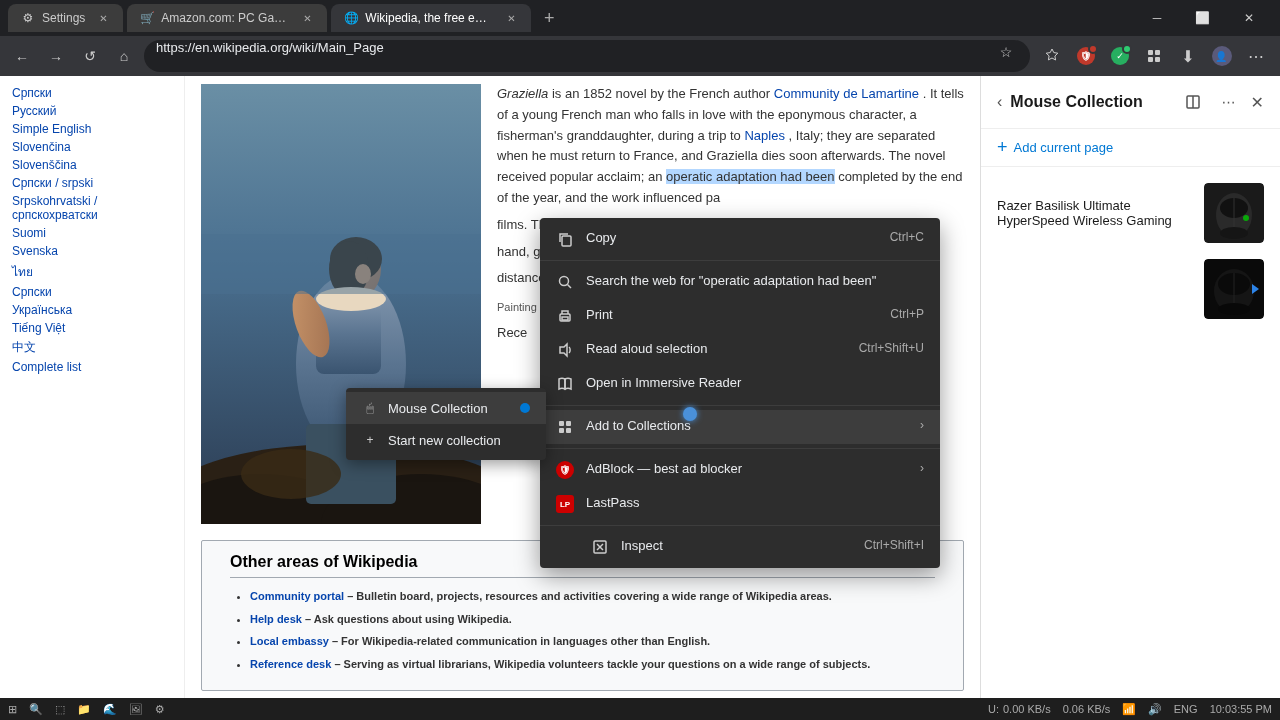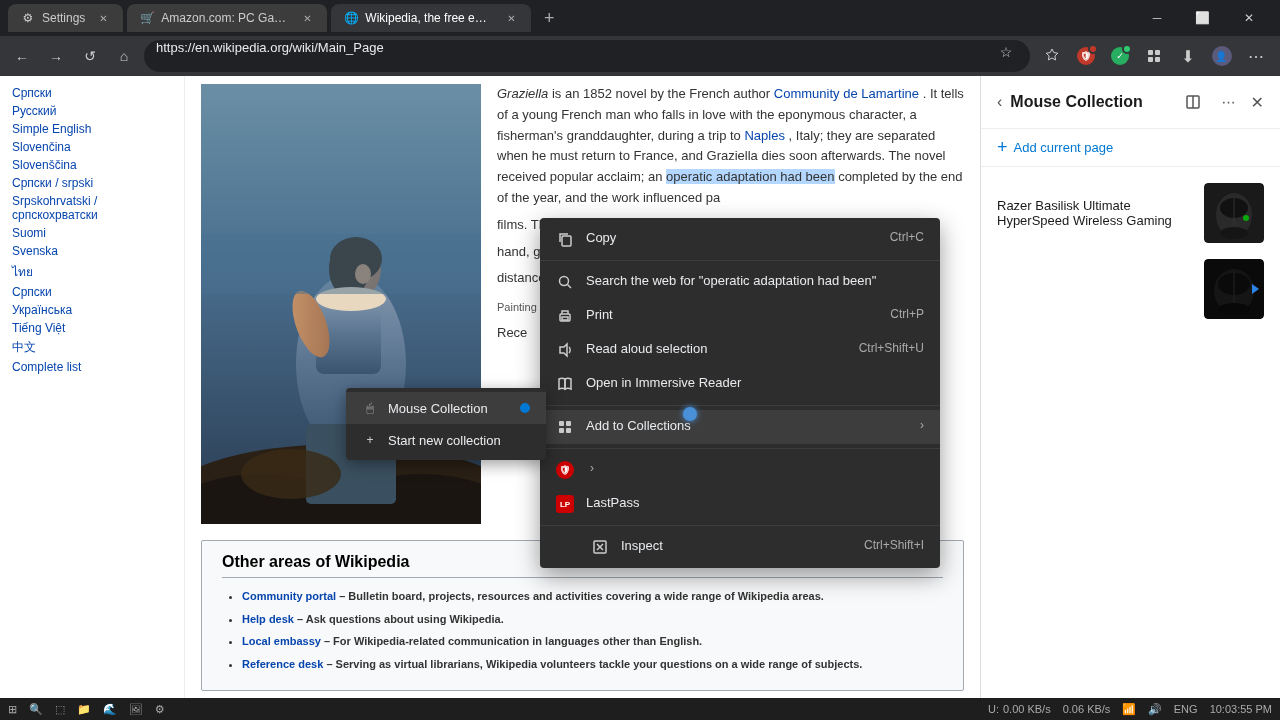--- a/index.html
+++ b/index.html
@@ -48,21 +48,21 @@
     .article-area { display: flex; gap: 16px; margin-bottom: 16px; }
 
     .article-text { flex: 1; font-size: 13px; line-height: 1.6; color: #333; }
     .article-text a { color: #0645ad; text-decoration: none; }
     .italic { font-style: italic; }
     .painting-credit { font-size: 11px; color: #555; margin-top: 4px; }
     .painting-credit a { color: #0645ad; font-size: 11px; }
     .rec-line { font-size: 13px; color: #333; margin-top: 8px; }
 
     
-    .other-areas { background: #f8f9fa; border: 1px solid #a2a9b1; padding: 12px 20px; border-radius: 2px; }
+    .other-areas { background: #f8f9fa; border: 1px solid #a2a9b1; padding: 12px 28px; border-radius: 2px; }
     .other-areas h3 { font-size: 16px; font-weight: bold; color: #000; margin-bottom: 10px; border-bottom: 1px solid #a2a9b1; padding-bottom: 6px; }
     .other-areas ul { list-style: disc; padding-left: 20px; }
     .other-areas li { margin-bottom: 6px; font-size: 11px; color: #333; line-height: 1.5; font-weight: bold; }
     .other-areas li a { color: #0645ad; text-decoration: none; }
 
     
     .collections-panel { width: 300px; background: #fff; border-left: 1px solid #ddd; display: flex; flex-direction: column; flex-shrink: 0; }
     .collections-header { padding: 12px 16px; display: flex; align-items: center; gap: 8px; border-bottom: 1px solid #eee; }
     .collections-back { color: #555; font-size: 16px; cursor: pointer; }
     .collections-title { font-size: 16px; font-weight: 600; color: #1a1a1a; flex: 1; }
@@ -496,20 +496,21 @@
           </svg>
         </div>
         <span class="label">Add to Collections</span>
         <span class="arrow">›</span>
       </div>
     </div>
 
     <div class="context-menu-section">
       <div class="context-menu-item">
         <div class="adblock-badge">🛡</div>
+        <span class="label">AdBlock — best ad blocker</span>
         <span class="arrow">›</span>
       </div>
       <div class="context-menu-item">
         <div class="lastpass-badge">LP</div>
         <span class="label">LastPass</span>
       </div>
     </div>
 
     <div class="context-menu-section">
       <div class="context-menu-item">

